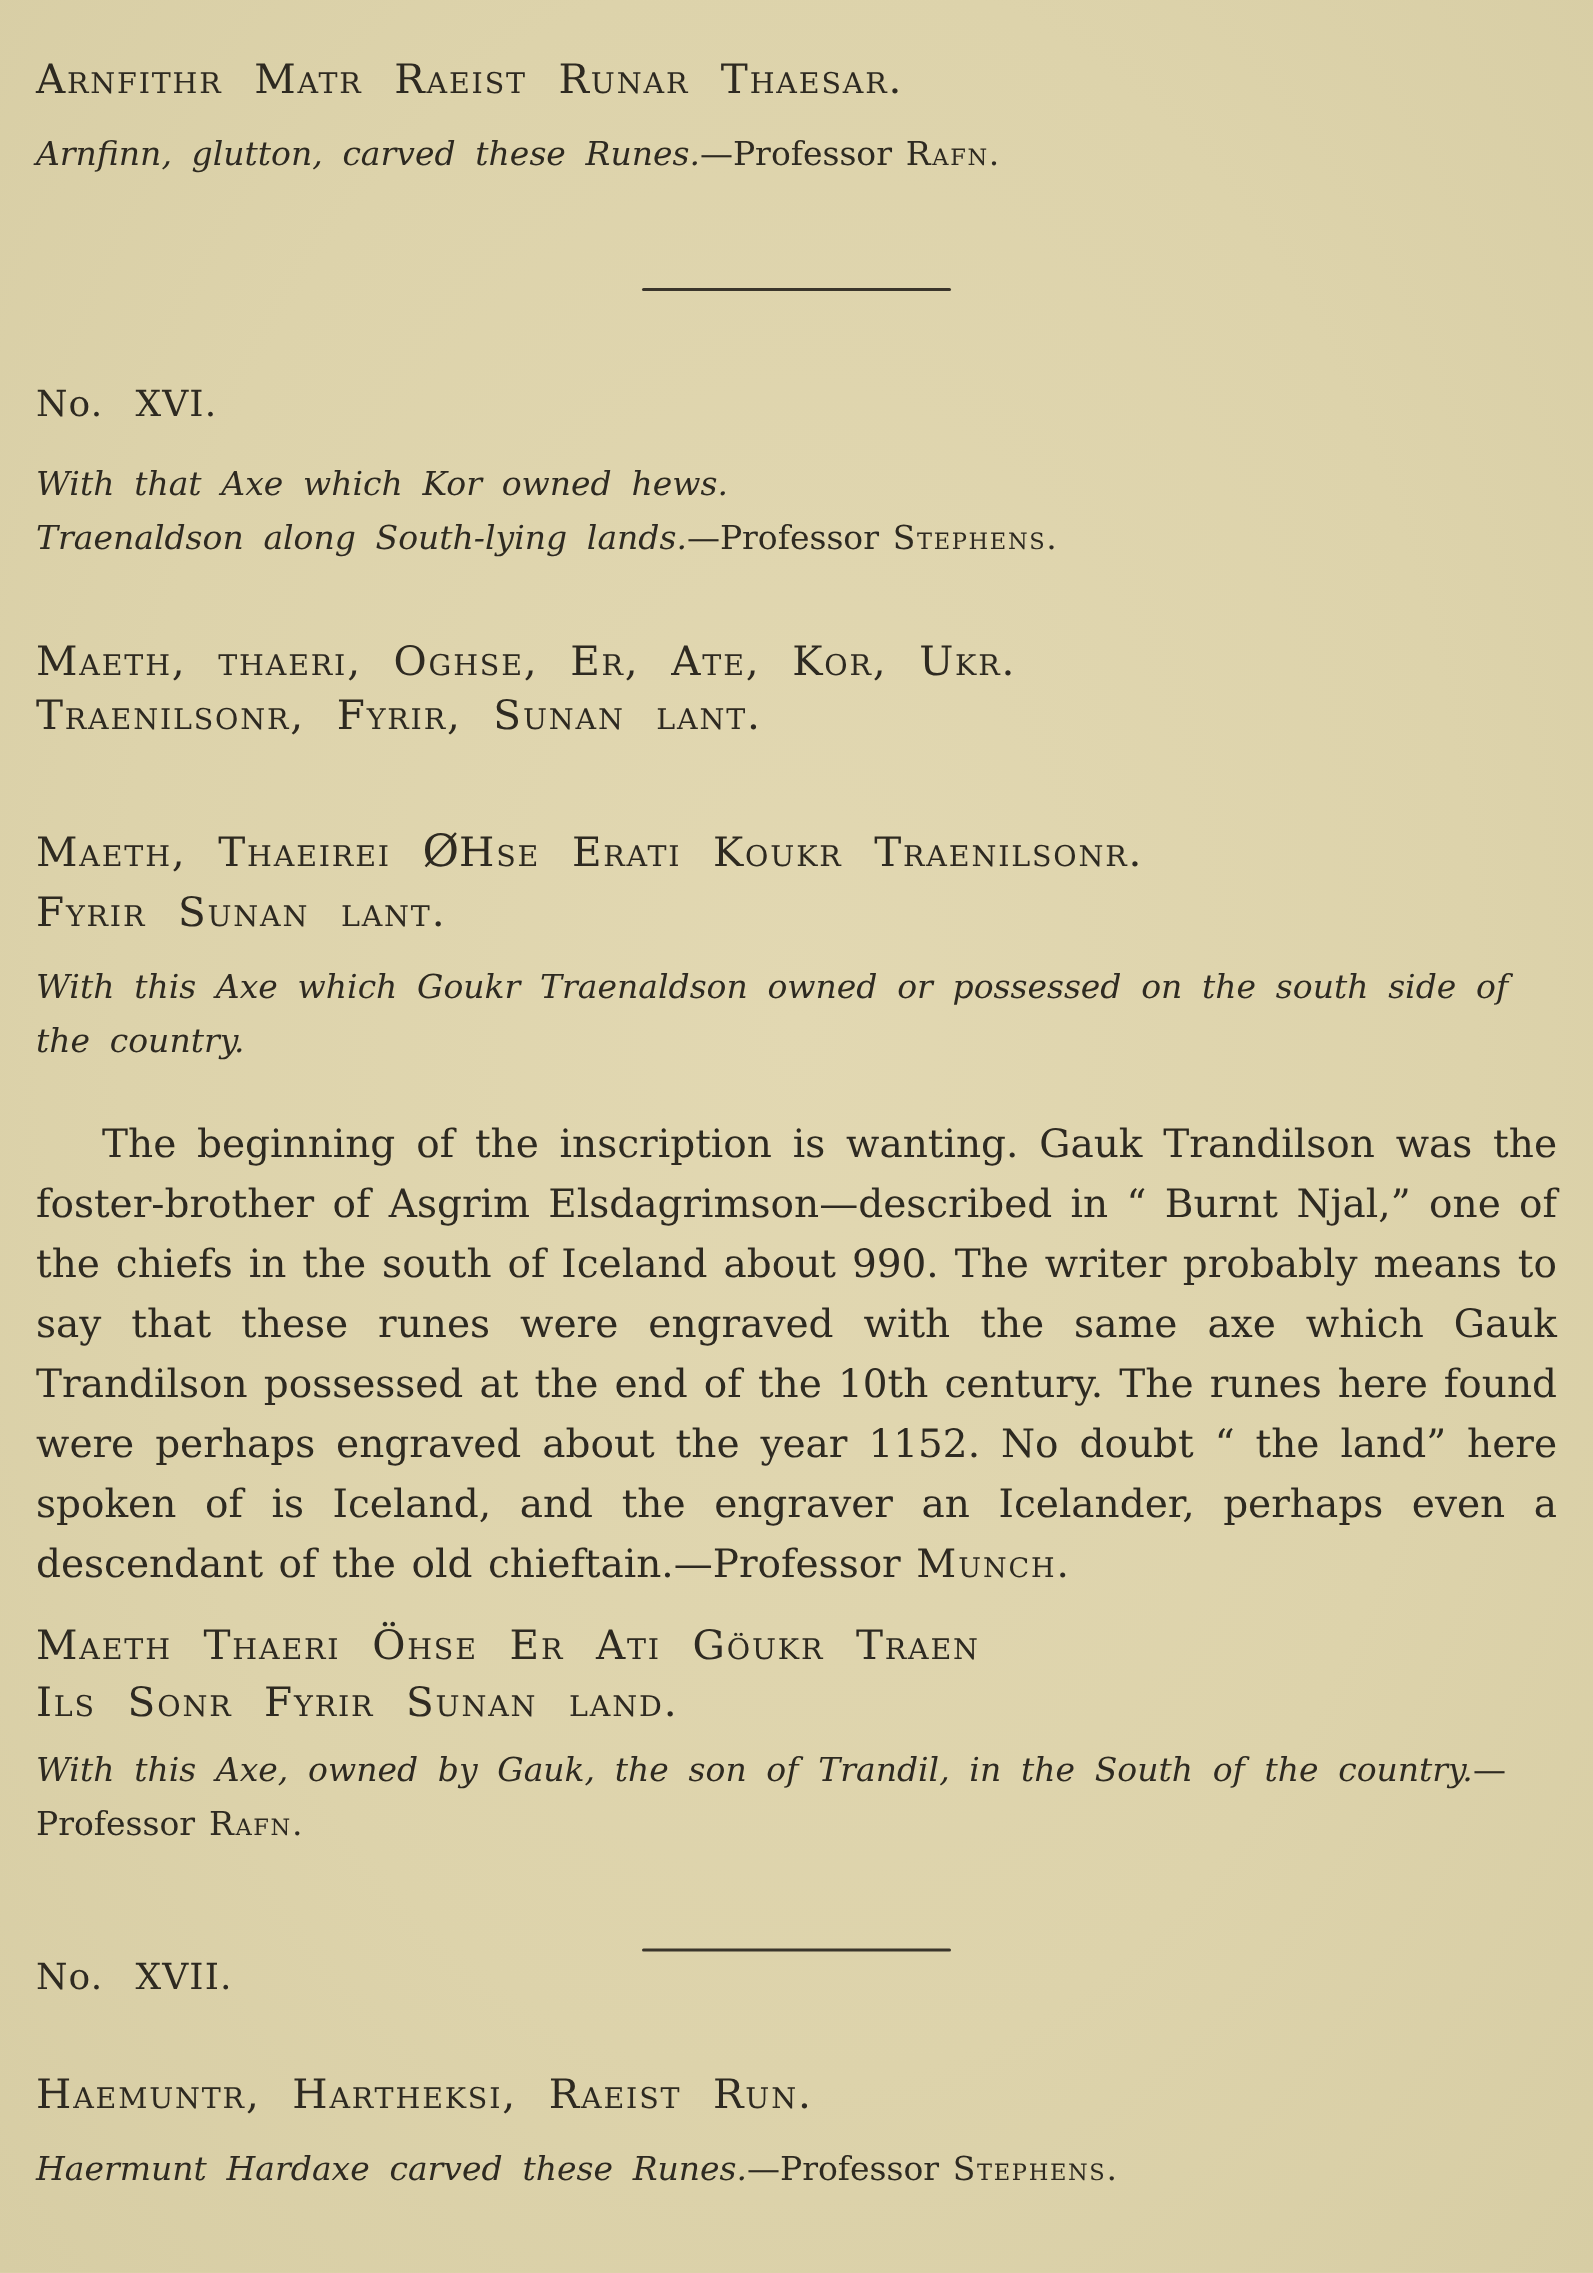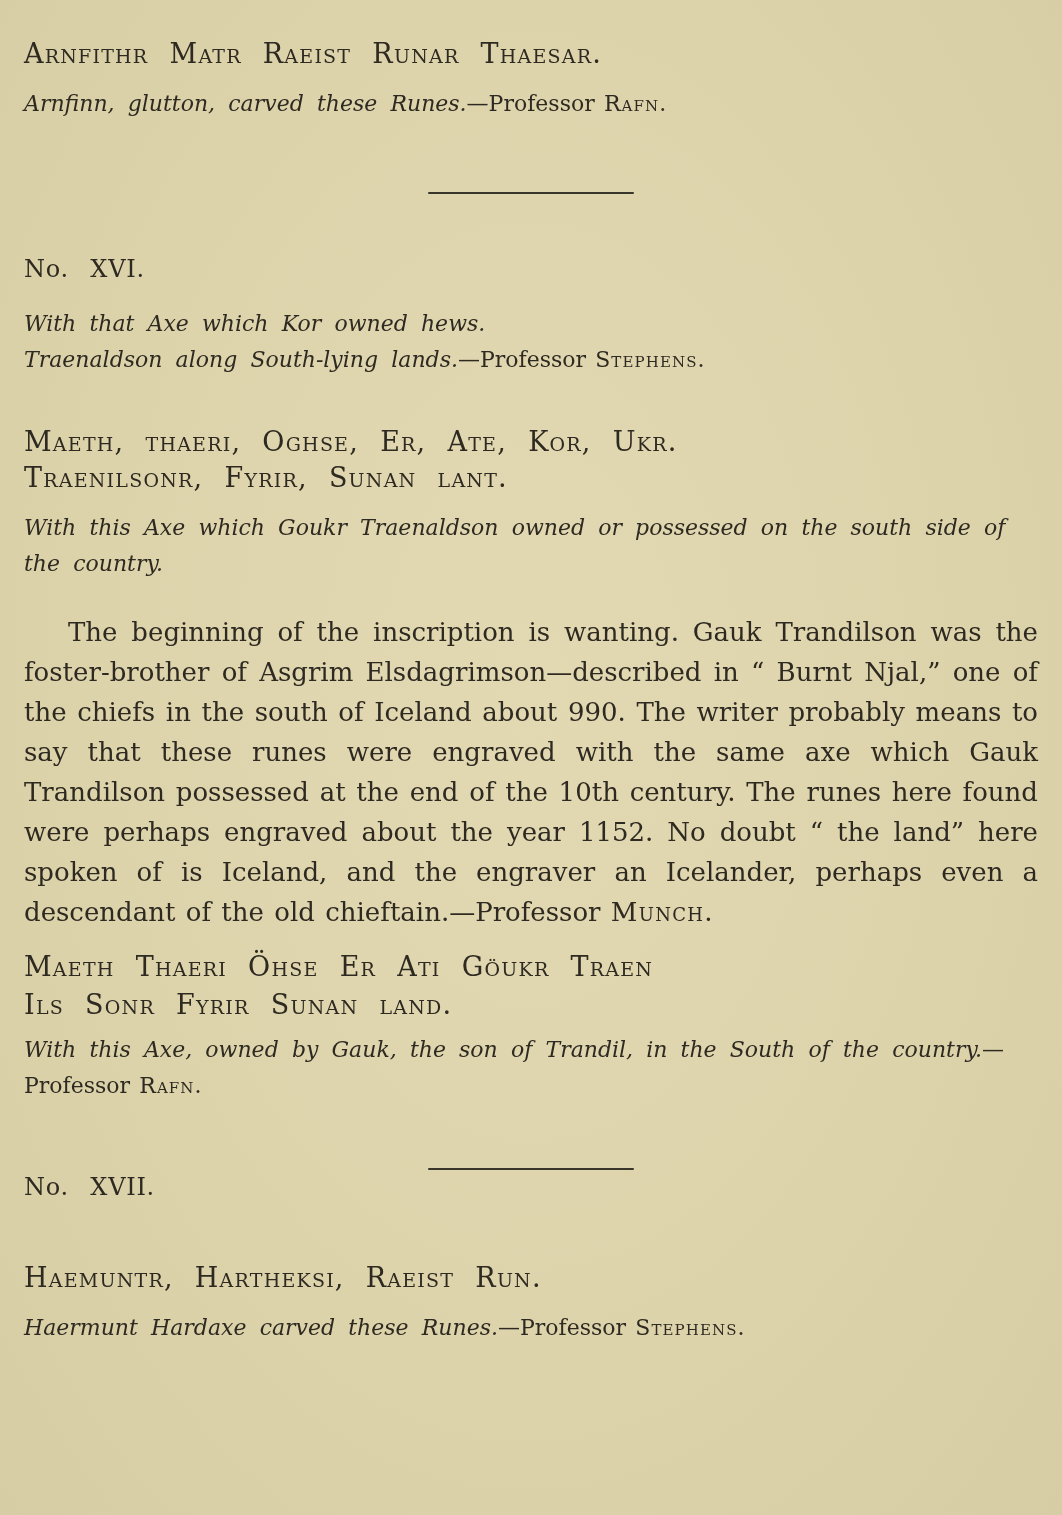--- a/index.html
+++ b/index.html
@@ -69,21 +69,21 @@
   .m-head-xvi       { margin-top: 58px; }
   .m-r1             { margin-top: 46px; }
   .m-t1             { margin-top: 20px; }
   .m-r2             { margin-top: 50px; line-height: 44px; }
   .m-t2             { margin-top: 14px; }
   .m-comm           { margin-top: 30px; }
   .m-r3             { margin-top: 16px; line-height: 38px; }
   .m-t3             { margin-top: 8px; }
   .m-rule2          { margin-top: 64px; }
   .m-head-xvii      { }
-  .m-x1             { margin-top: 56px; }
+  .m-x1             { margin-top: 44px; }
   .m-xt1            { margin-top: 14px; }
 </style>
 </head>
 <body>
 
 <div class="page">
 
   <div class="sc-line m-top-insc">Arnfithr Matr Raeist Runar Thaesar.</div>
 
   <div class="it-line m-top-transl0"><span>Arnfinn, glutton, carved these Runes.</span><span class="rm">—Professor </span><span class="sc rm">Rafn.</span></div>
@@ -95,20 +95,24 @@
   <div>
     <div class="it-line m-t1">With that Axe which Kor owned hews.</div>
     <div class="it-line"><span>Traenaldson along South-lying lands.</span><span class="rm">—Professor </span><span class="sc rm">Stephens.</span></div>
   </div>
 
   <div>
     <div class="sc-line m-r1">Maeth, thaeri, Oghse, Er, Ate, Kor, Ukr.</div>
     <div class="sc-line">Traenilsonr, Fyrir, Sunan lant.</div>
   </div>
 
+  <div>
+    <div class="sc-line m-r2"><span>Maeth, Thaeirei </span><span class="glyph">Ø</span><span>Hse Erati Koukr Traenilsonr.</span></div>
+    <div class="sc-line">Fyrir Sunan lant.</div>
+  </div>
 
   <div class="it-line m-t2">With this Axe which Goukr Traenaldson owned or possessed on the south side of the country.</div>
 
   <p class="commentary m-comm"><span>The beginning of the inscription is wanting. Gauk Trandilson was the foster-brother of Asgrim Elsdagrimson—described in “ Burnt Njal,” one of the chiefs in the south of Iceland about 990. The writer probably means to say that these runes were engraved with the same axe which Gauk Trandilson possessed at the end of the 10th century. The runes here found were perhaps engraved about the year 1152. No doubt “ the land” here spoken of is Iceland, and the engraver an Icelander, perhaps even a descendant of the old chieftain.—Professor </span><span class="sc">Munch.</span></p>
 
   <div>
     <div class="sc-line m-r3">Maeth Thaeri Öhse Er Ati Göukr Traen</div>
     <div class="sc-line" style="line-height:38px;">Ils Sonr Fyrir Sunan land.</div>
   </div>
 

